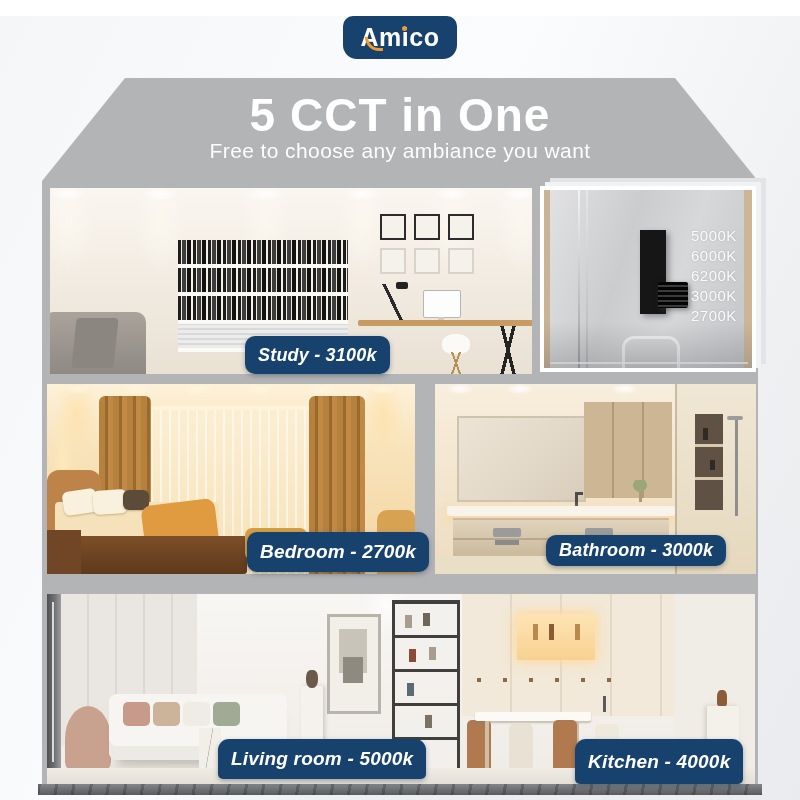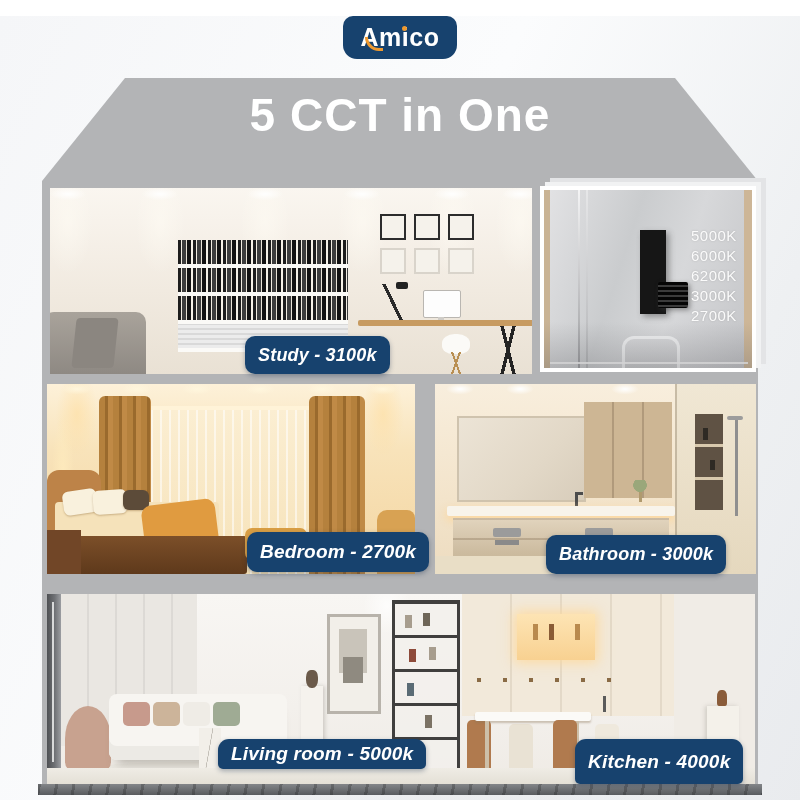--- a/index.html
+++ b/index.html
@@ -230,38 +230,39 @@
   .foundation{left:38px;top:768px;width:724px;height:11px;background:var(--foundation-gray);
     background-image:repeating-linear-gradient(100deg,rgba(0,0,0,.2) 0 3px,rgba(0,0,0,0) 3px 17px),
       linear-gradient(rgba(255,255,255,.18),rgba(0,0,0,.15));}
 
   
   .badge{position:absolute;background:var(--navy);color:#fff;font-style:italic;font-weight:700;
     display:flex;align-items:center;justify-content:center;border-radius:10px;
     box-shadow:0 2px 5px rgba(20,40,70,.35);white-space:nowrap;padding:0 13px;letter-spacing:.2px;}
   .badge-study{left:245px;top:320px;height:38px;font-size:18px;}
   .badge-bedroom{left:247px;top:516px;height:40px;font-size:19px;}
-  .badge-bathroom{left:546px;top:519px;height:39px;font-size:18px;}
-  .badge-living{left:218px;top:723px;height:30px;font-size:19px;border-radius:11px 11px 5px 5px;font-style:italic;}
+  .badge-bathroom{left:546px;top:519px;height:31px;font-size:18px;}
+  .badge-living{left:218px;top:723px;height:40px;font-size:19px;border-radius:11px 11px 5px 5px;font-style:italic;}
   .badge-kitchen{left:575px;top:723px;height:45px;font-size:19px;border-radius:11px 11px 5px 5px;}
 </style>
 </head>
 <body>
 
 <div class="stage">
 
   <div class="p house"></div>
 
   <div class="p logo">
     <span class="logo-text">Amico</span>
     <span class="p logo-swoosh"></span>
     <span class="p logo-idot"></span>
   </div>
 
   <div class="p title">5 CCT in One</div>
+  <div class="p subtitle">Free to choose any ambiance you want</div>
 
   <div class="p room study">
     <div class="lights"></div>
     <div class="p sofa"></div>
     <div class="p sofa-blanket"></div>
     <div class="p bookshelf">
       <div class="shelfrow"></div>
       <div class="shelfrow"></div>
       <div class="shelfrow"></div>
       <div class="shelfrow"></div>

